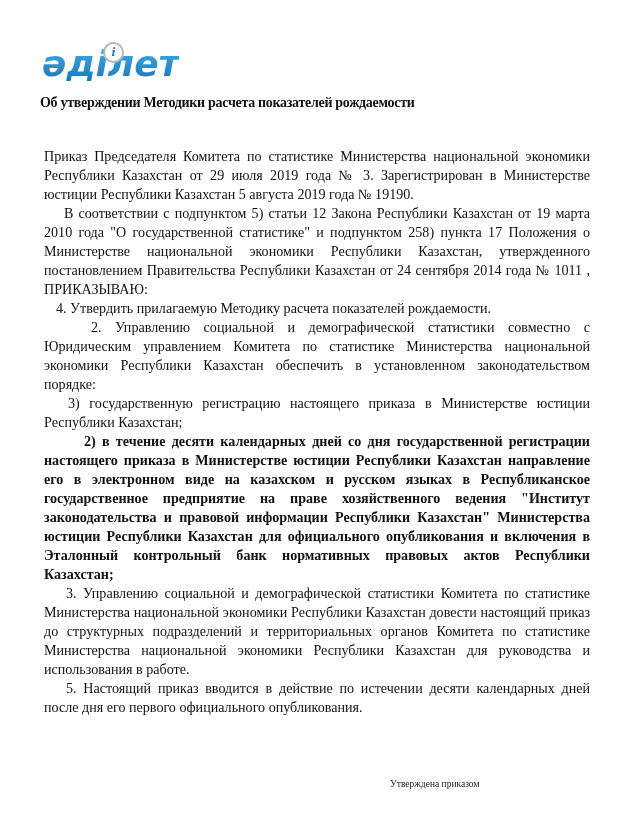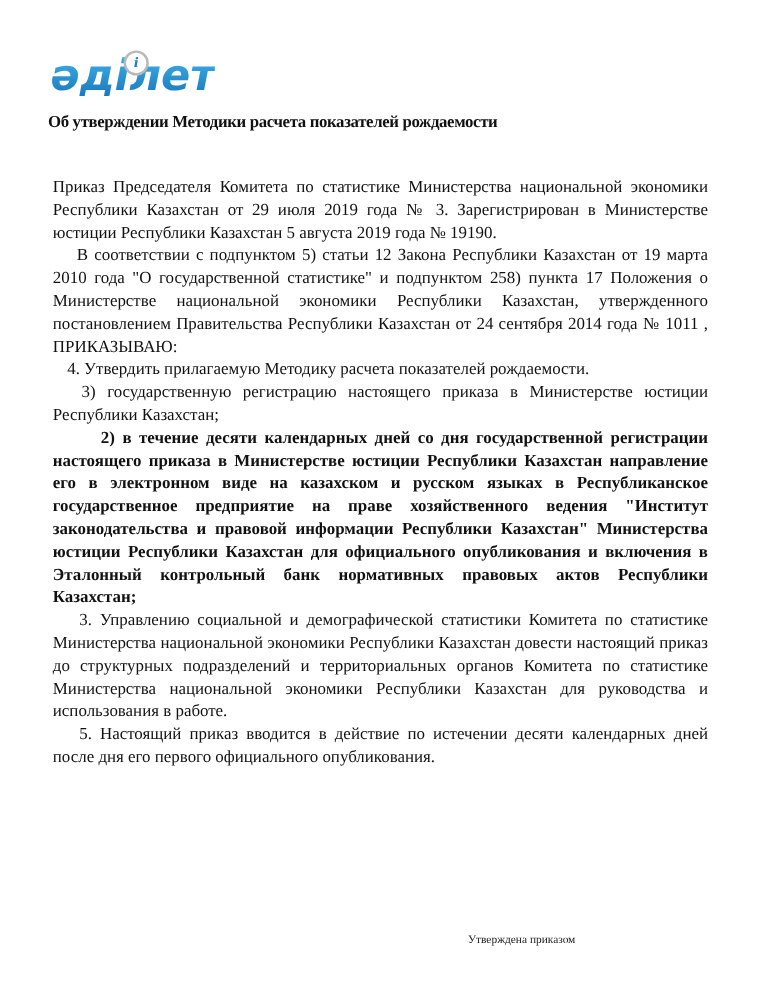--- a/index.html
+++ b/index.html
@@ -35,19 +35,20 @@
   <span class="logo-text">әділет</span>
   <span class="logo-badge">i</span>
 </div>
 
 <div class="title">Об утверждении Методики расчета показателей рождаемости</div>
 
 <div class="content">
   <p>Приказ Председателя Комитета по статистике Министерства национальной экономики Республики Казахстан от 29 июля 2019 года № 3. Зарегистрирован в Министерстве юстиции Республики Казахстан 5 августа 2019 года № 19190.</p>
   <p class="ind1">В соответствии с подпунктом 5) статьи 12 Закона Республики Казахстан от 19 марта 2010 года "О государственной статистике" и подпунктом 258) пункта 17 Положения о Министерстве национальной экономики Республики Казахстан, утвержденного постановлением Правительства Республики Казахстан от 24 сентября 2014 года № 1011 , ПРИКАЗЫВАЮ:</p>
   <p class="ind2">4. Утвердить прилагаемую Методику расчета показателей рождаемости.</p>
+  <p class="ind3">2. Управлению социальной и демографической статистики совместно с Юридическим управлением Комитета по статистике Министерства национальной экономики Республики Казахстан обеспечить в установленном законодательством порядке:</p>
   <p class="ind4">3) государственную регистрацию настоящего приказа в Министерстве юстиции Республики Казахстан;</p>
   <p class="ind5">2) в течение десяти календарных дней со дня государственной регистрации настоящего приказа в Министерстве юстиции Республики Казахстан направление его в электронном виде на казахском и русском языках в Республиканское государственное предприятие на праве хозяйственного ведения "Институт законодательства и правовой информации Республики Казахстан" Министерства юстиции Республики Казахстан для официального опубликования и включения в Эталонный контрольный банк нормативных правовых актов Республики Казахстан;</p>
   <p class="ind6">3. Управлению социальной и демографической статистики Комитета по статистике Министерства национальной экономики Республики Казахстан довести настоящий приказ до структурных подразделений и территориальных органов Комитета по статистике Министерства национальной экономики Республики Казахстан для руководства и использования в работе.</p>
   <p class="ind6">5. Настоящий приказ вводится в действие по истечении десяти календарных дней после дня его первого официального опубликования.</p>
 </div>
 
 <div class="approved">Утверждена приказом</div>
 
 </body></html>

